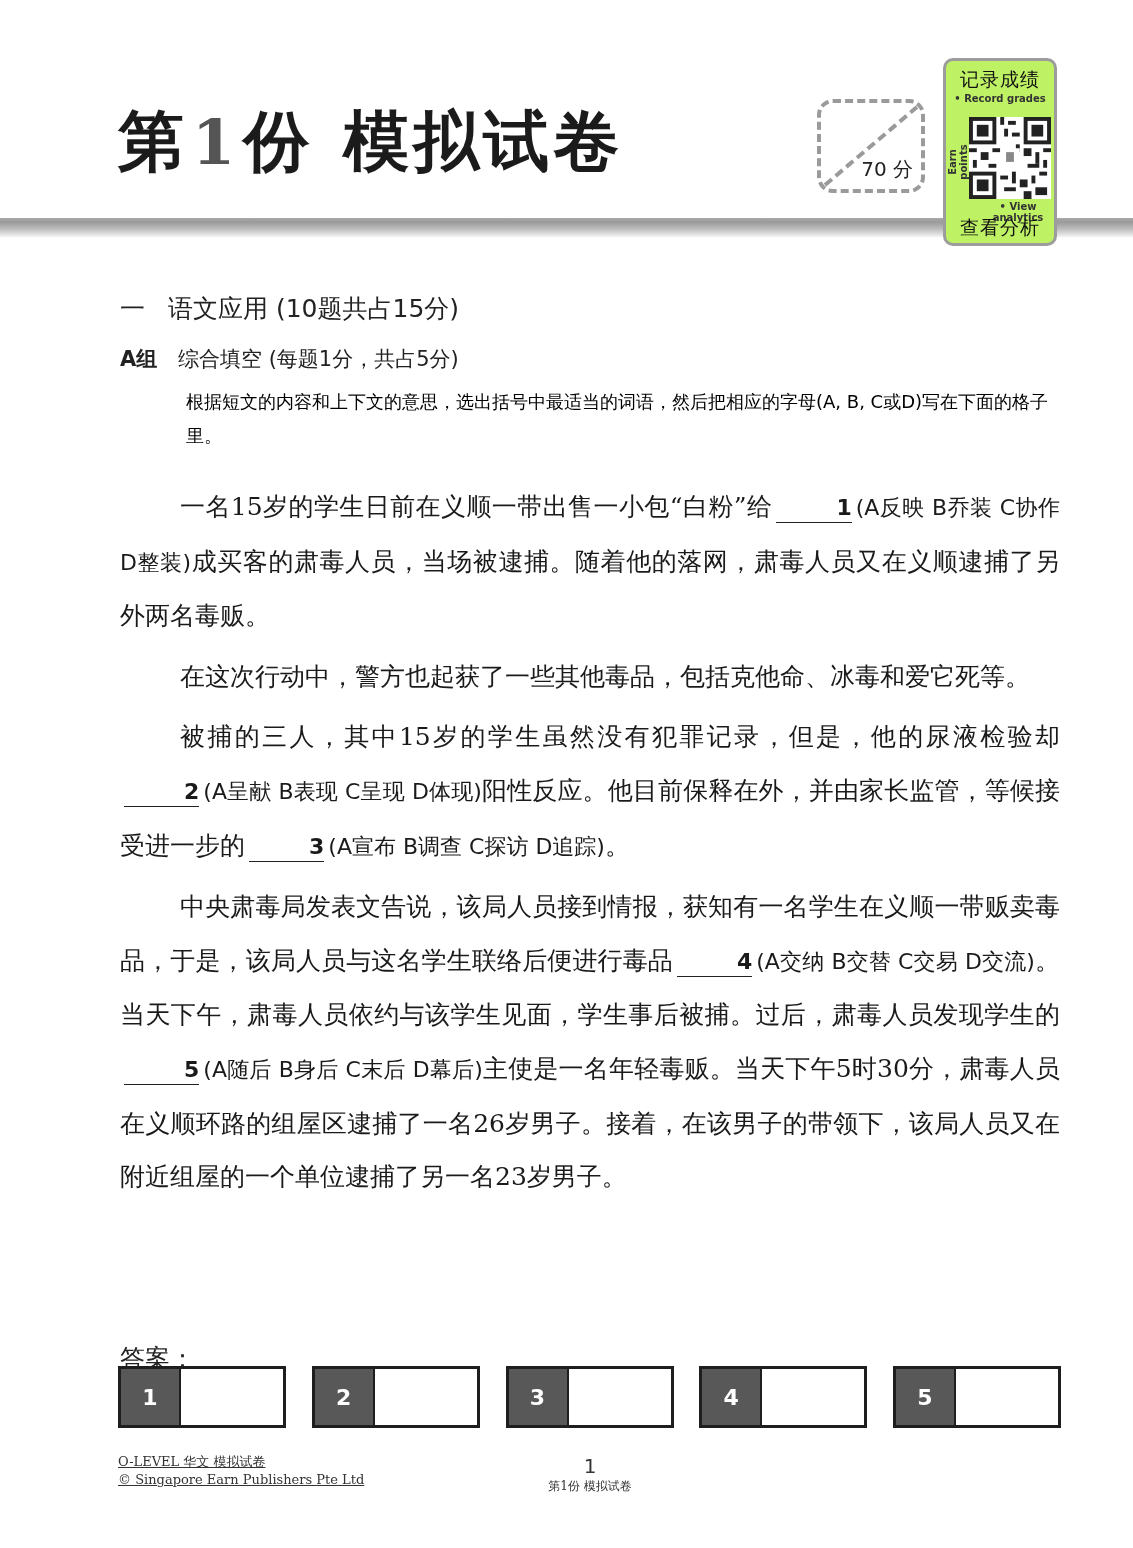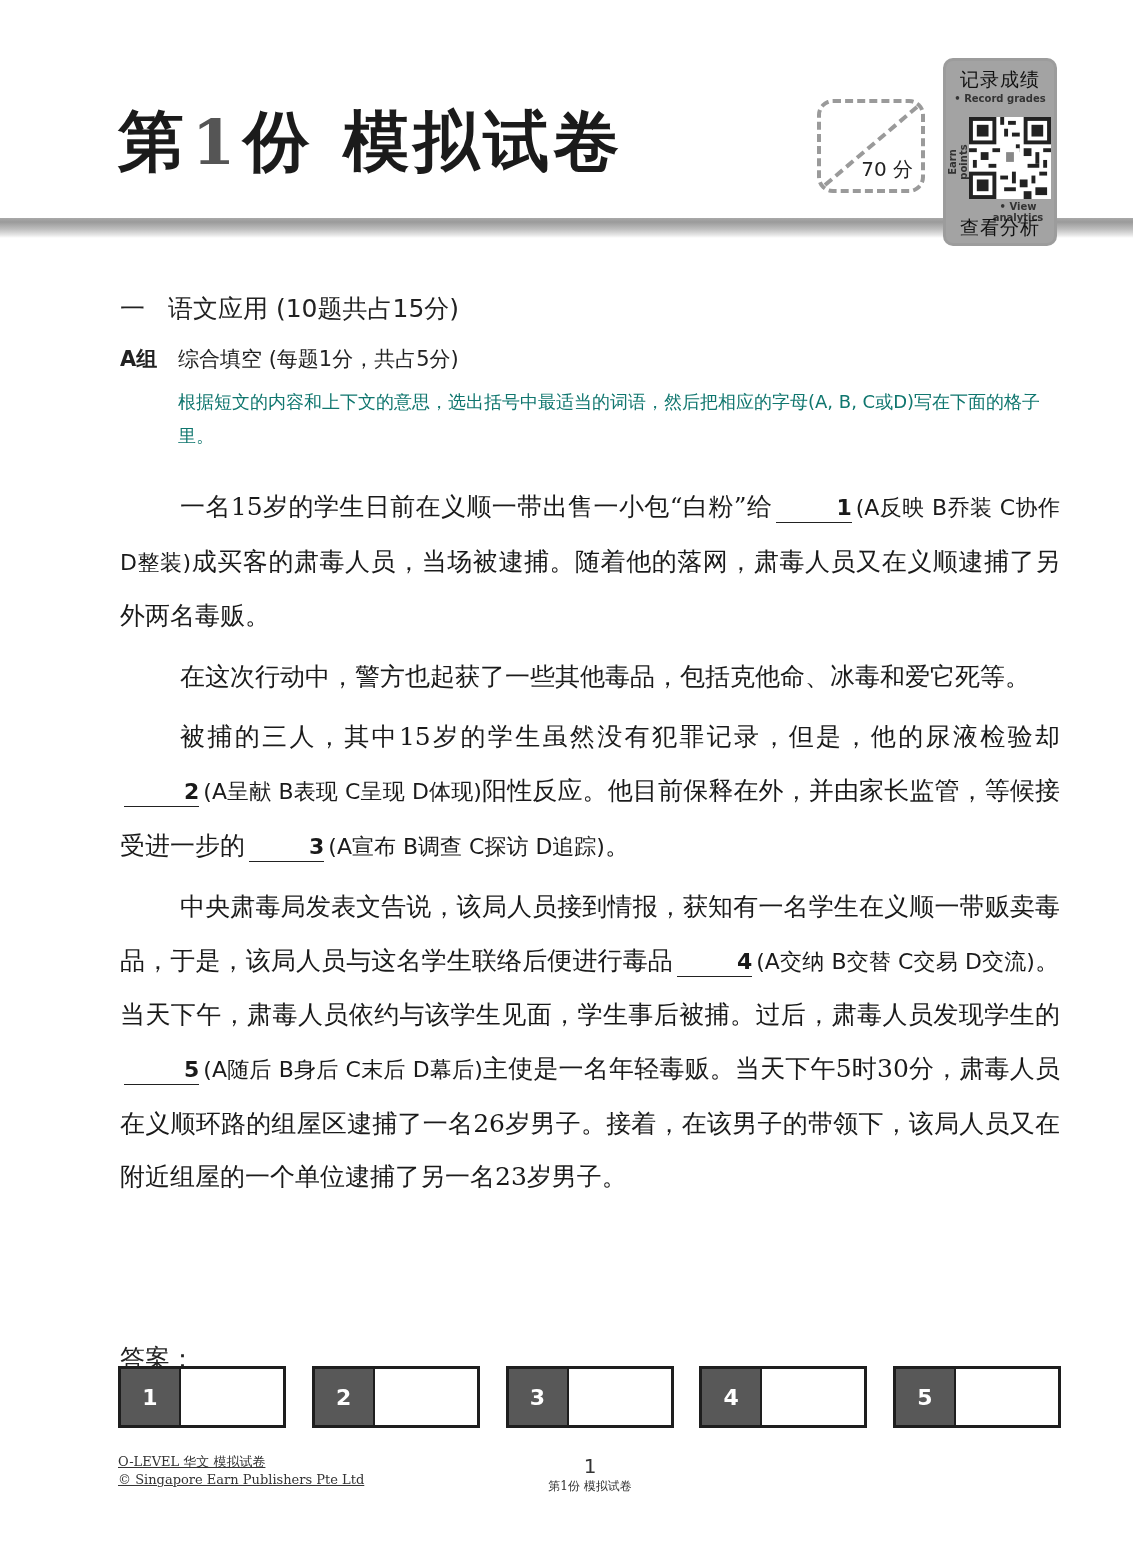--- a/index.html
+++ b/index.html
@@ -21,42 +21,42 @@
     border: 4px dashed #9a9a9a; border-radius: 16px; box-sizing: border-box;
   }
   .score-box svg { position: absolute; left: 0; top: 0; }
   .score-text {
     position: absolute; right: 8px; bottom: 6px; font-family: "DejaVu Sans", sans-serif;
     font-size: 20px; color: #222;
   }
 
   .qr-card {
     position: absolute; left: 943px; top: 58px; width: 114px; height: 188px;
-    border: 3px solid #9c9c9c; border-radius: 10px; background: #a3a3a3; box-sizing: border-box;
+    border: 3px solid #9c9c9c; border-radius: 10px; background: #bef264; box-sizing: border-box;
     font-family: "DejaVu Sans", sans-serif; text-align: center;
   }
   .qr-top { font-size: 19px; margin-top: 6px; letter-spacing: 1px; color: #111; }
   .qr-sub { font-size: 10px; color: #333; font-weight: bold; line-height: 12px; }
   .qr-code {
     position: absolute; left: 22px; top: 56px; width: 84px; height: 82px;
   }
   .qr-side {
     position: absolute; left: -18px; top: 90px; transform: rotate(-90deg);
     font-size: 10px; font-weight: bold; color: #333; width: 60px;
   }
   .qr-bottom-sub { position: absolute; left: 0; right: 0; top: 140px; font-size: 10px; font-weight: bold; color: #333; padding-left: 36px; }
   .qr-bottom { position: absolute; left: 0; right: 0; top: 154px; font-size: 19px; letter-spacing: 1px; color: #111; }
 
   .sans { font-family: "DejaVu Sans", sans-serif; }
 
   .section-head { position: absolute; left: 120px; top: 292px; font-size: 25px; color: #222; }
   .section-head .dash { display: inline-block; width: 48px; }
   .group-head { position: absolute; left: 120px; top: 345px; font-size: 21px; color: #222; }
   .group-head .grp { font-weight: bold; display: inline-block; width: 58px; }
-  .instr { position: absolute; left: 178px; top: 385px; width: 885px; font-size: 18px; line-height: 34px; color: #0f766e; }
+  .instr { position: absolute; left: 186px; top: 385px; width: 885px; font-size: 18px; line-height: 34px; color: #000000; }
 
   .passage { position: absolute; left: 120px; top: 480px; width: 940px; font-size: 25px; line-height: 53.6px; color: #1a1a1a; font-family: "DejaVu Serif", serif; }
   .passage p { margin: 0 0 7px 0; text-indent: 60px; text-align: justify; }
   .blank {
     display: inline-block; min-width: 48px; border-bottom: 1.5px solid #222; text-align: center;
     font-family: "DejaVu Sans", sans-serif; font-weight: bold; font-size: 22px; line-height: 28px; margin: 0 4px;
   }
   .opt { font-family: "DejaVu Sans", sans-serif; font-size: 22px; }
 
   .answer-label { position: absolute; left: 120px; top: 1342px; font-size: 25px; color: #222; }

